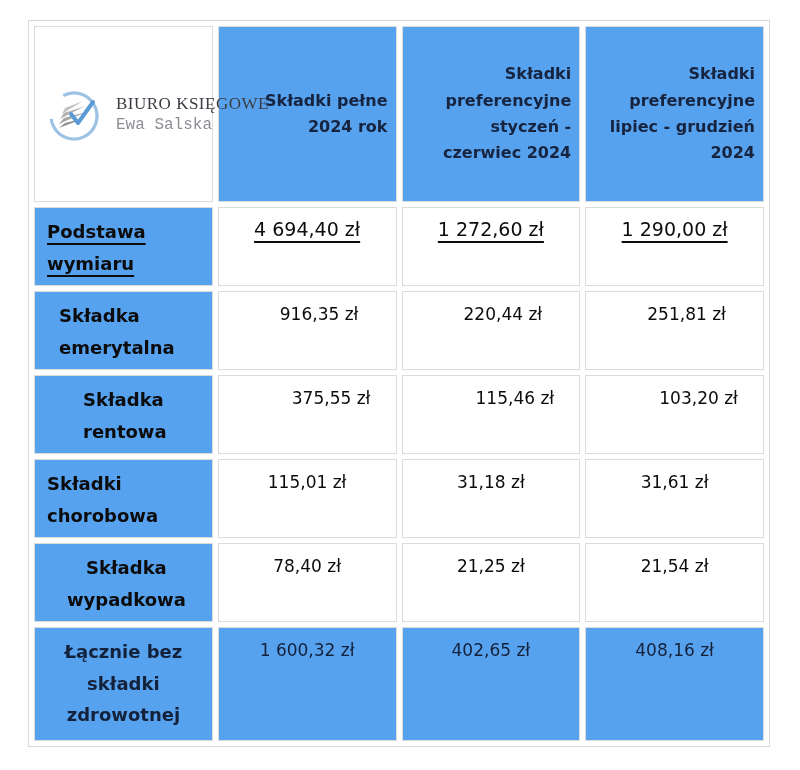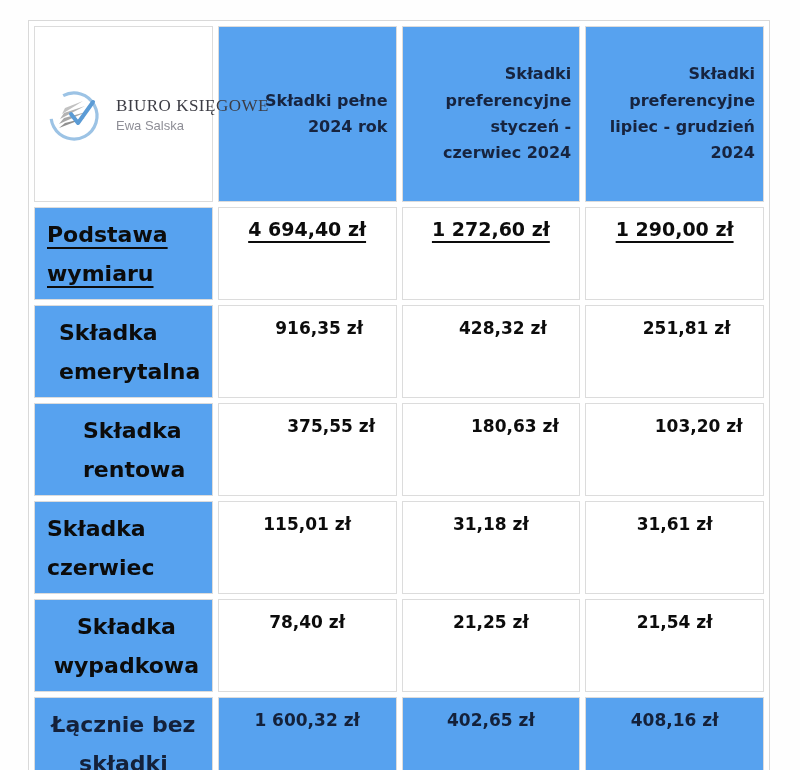--- a/index.html
+++ b/index.html
@@ -44,32 +44,32 @@
     font-size: 16px;
     line-height: 1.65;
     padding: 6px 8px;
   }
 
   
   td.label-cell {
     background: #57a2ef;
     color: #0c0c0c;
     font-weight: bold;
-    font-size: 22px;
+    font-size: 18px;
     line-height: 1.75;
     padding: 8px 6px 6px 12px;
   }
   td.label-cell.center { text-align: center; padding-left: 6px; color: #14213a; }
 
   
   td.value-cell {
     background: #ffffff;
     text-align: center;
     color: #0c0c0c;
-    font-weight: bold;
+    font-weight: normal;
     font-size: 17px;
     padding-top: 12px;
   }
   td.value-cell.on-blue { background: #57a2ef; color: #14213a; }
 
   .u {
     text-decoration: underline;
     text-decoration-thickness: 2px;
     text-underline-offset: 5px;
   }
@@ -86,22 +86,22 @@
 
   
   .logo-wrap { display: flex; align-items: center; gap: 9px; padding-left: 6px; }
   .logo-mark { flex: 0 0 auto; }
   .logo-text { display: flex; flex-direction: column; }
   .logo-title {
     font-family: "Liberation Serif", "DejaVu Serif", serif;
     font-size: 17px; color: #3c3c44; letter-spacing: 0.5px; white-space: nowrap;
   }
   .logo-sub {
-    font-family: Liberation Sans, sans-serif;
-    font-size: 13px; color: #8e8e96; margin-top: 2px;
+    font-family: Liberation Mono, monospace;
+    font-size: 16px; color: #8e8e96; margin-top: 2px;
   }
 </style>
 </head>
 <body>
 
 <div class="page">
   <table class="zus">
     <colgroup>
         <col>
         <col>
@@ -157,45 +157,45 @@
     </tr>
 
     <tr class="r1">
       <td class="label-cell">
         <span>Składka emerytalna</span>
       </td>
       <td class="value-cell">
         <span>916,35 zł</span>
       </td>
       <td class="value-cell">
-        <span>428,32 zł</span>
+        <span>220,44 zł</span>
       </td>
       <td class="value-cell">
         <span>251,81 zł</span>
       </td>
     </tr>
 
     <tr class="r2">
       <td class="label-cell">
         <span>Składka rentowa</span>
       </td>
       <td class="value-cell">
         <span>375,55 zł</span>
       </td>
       <td class="value-cell">
-        <span>180,63 zł</span>
+        <span>115,46 zł</span>
       </td>
       <td class="value-cell">
         <span>103,20 zł</span>
       </td>
     </tr>
 
     <tr class="r3">
       <td class="label-cell">
-        <span>Składka czerwiec</span>
+        <span>Składki chorobowa</span>
       </td>
       <td class="value-cell">
         <span>115,01 zł</span>
       </td>
       <td class="value-cell">
         <span>31,18 zł</span>
       </td>
       <td class="value-cell">
         <span>31,61 zł</span>
       </td>

